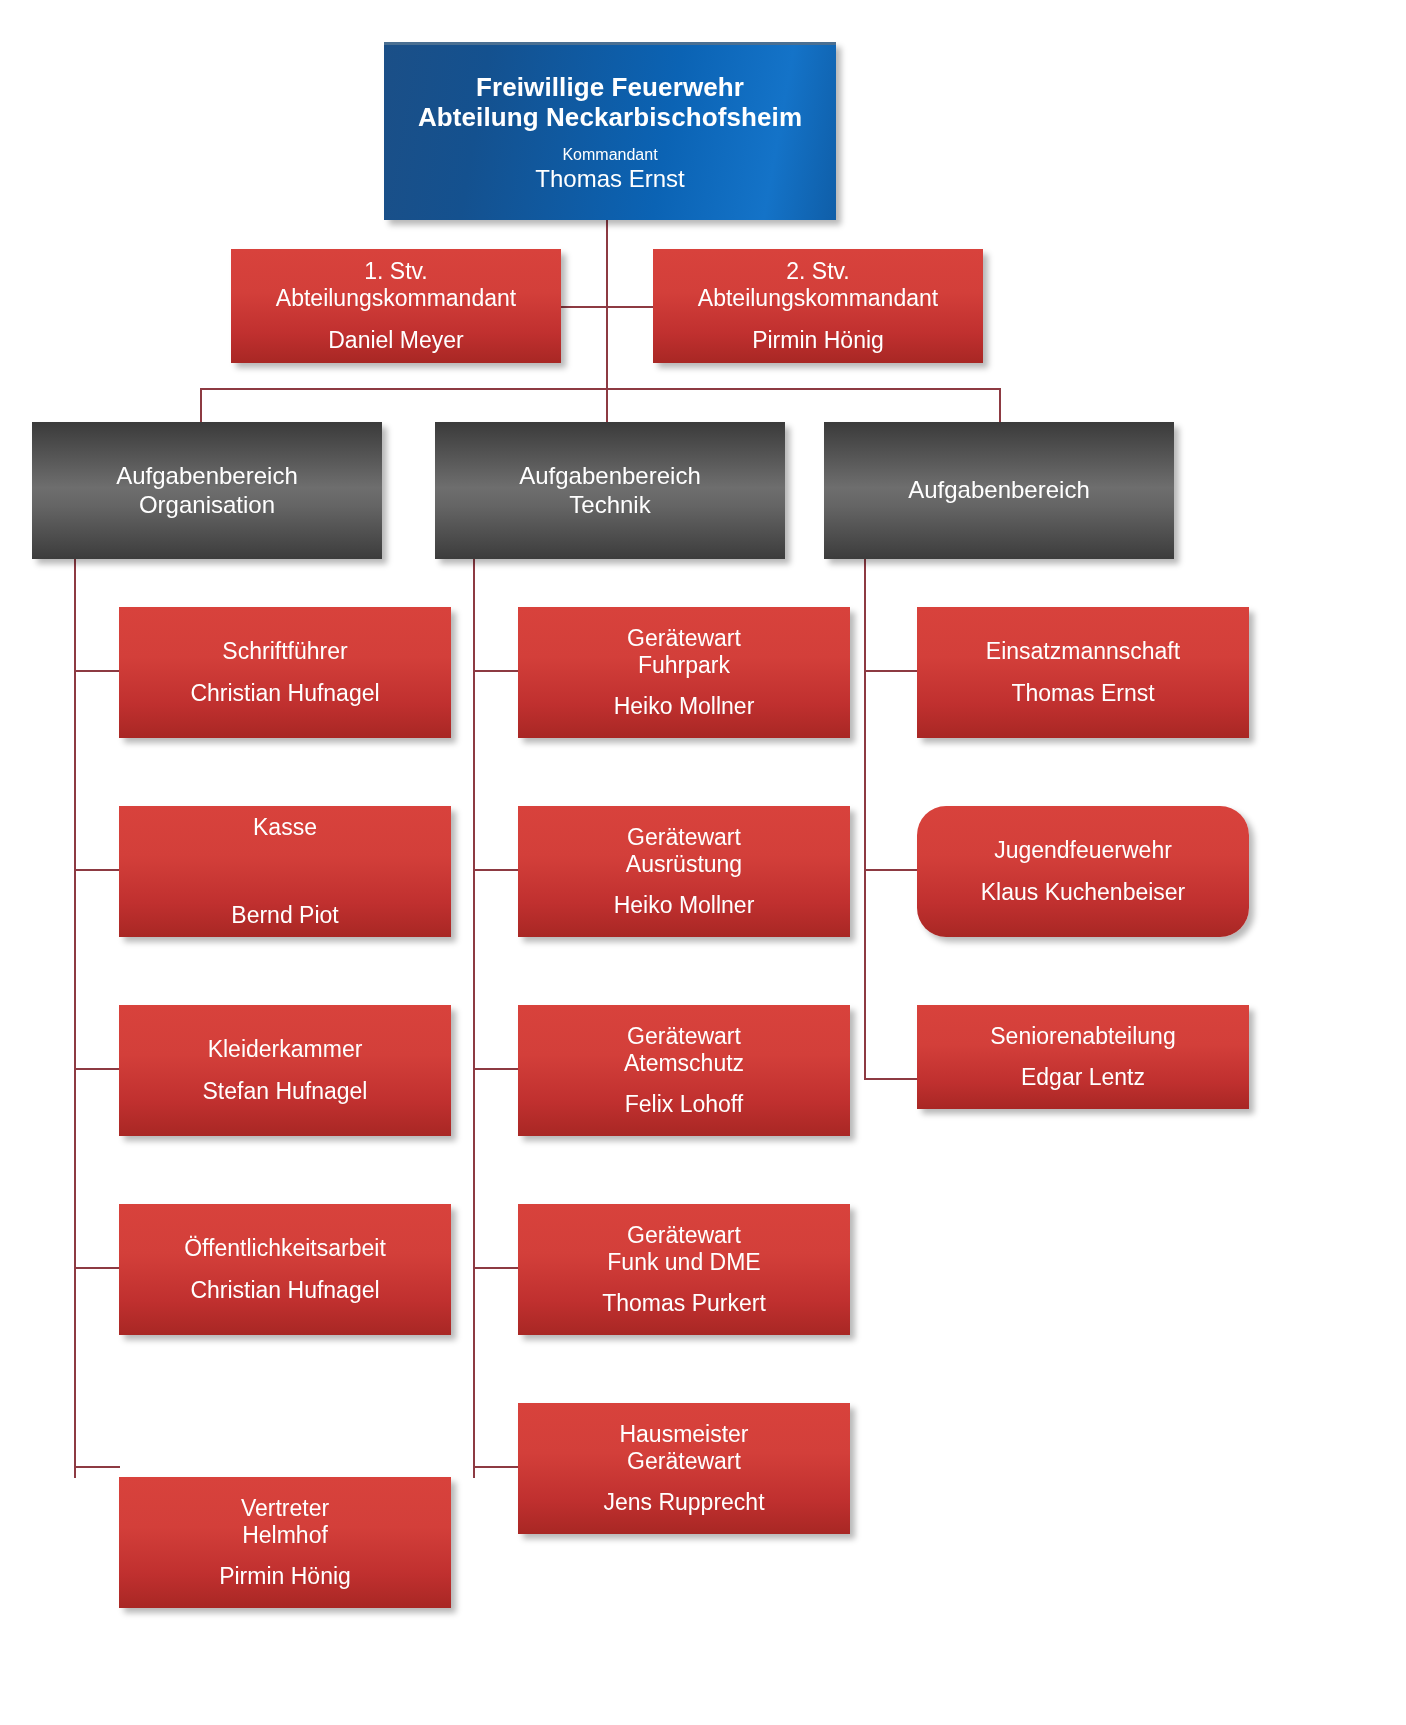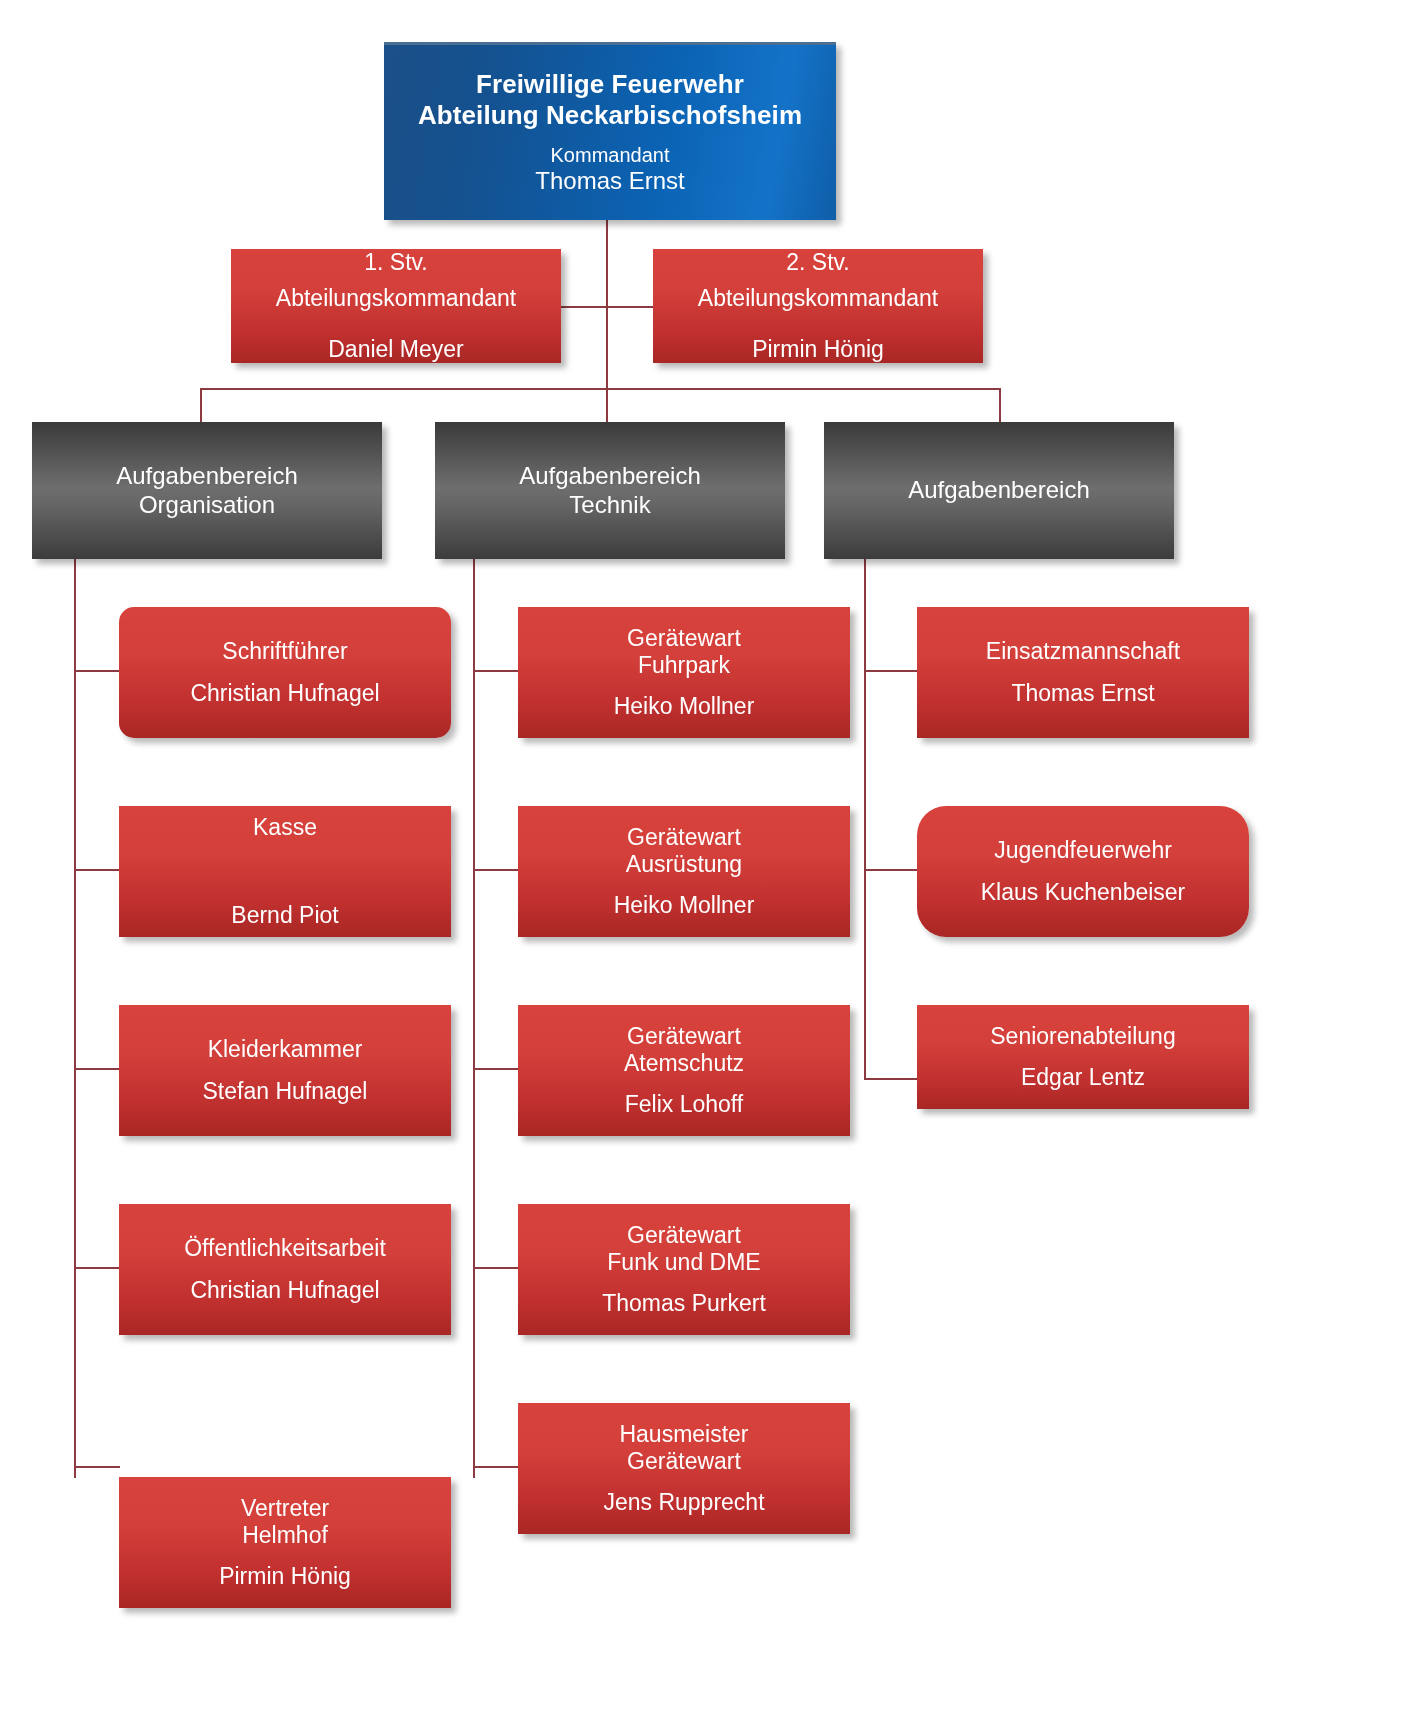--- a/index.html
+++ b/index.html
@@ -61,28 +61,28 @@
   
   .root {
     background: linear-gradient(100deg, #1b4f87 0%, #14518f 22%, #0b63b4 62%, #1473c8 85%, #0f5ea8 100%);
     border-top: 3px solid #4a6f92;
   }
   .root .ln1, .root .ln2 {
     font-weight: bold;
     font-size: 26px;
     letter-spacing: .1px;
   }
-  .root .ln3 { font-size: 20px; margin-top: 13px; }
+  .root .ln3 { font-size: 16px; margin-top: 13px; }
   .root .ln4 { font-size: 24px; }
 
   
   .red {
     background: linear-gradient(180deg, #d8423c 0%, #d33f3a 38%, #c0302f 74%, #a82724 100%);
   }
-  .deputy { font-size: 23px; justify-content: space-between; }
+  .deputy { font-size: 23px; }
   .deputy .ln3 { margin-top: 14px; }
 
   
   .gray {
     background: linear-gradient(180deg, #3a3a3a 0%, #434343 8%, #6e6e6e 48%, #646464 62%, #3c3c3c 100%);
     font-size: 24px;
   }
 
   .leaf { font-size: 23px; }
   .leaf .lastline { margin-top: 14px; }
@@ -152,21 +152,21 @@
 
   <div class="node gray" style="left:435px; top:422px; width:350px; height:137px;">
     <span class="ln1">Aufgabenbereich</span>
     <span class="ln2">Technik</span>
   </div>
 
   <div class="node gray" style="left:824px; top:422px; width:350px; height:137px;">
     <span class="ln1">Aufgabenbereich</span>
   </div>
 
-  <div class="node red leaf" style="left:119px; top:607px; width:332px; height:131px;border-radius:15px;">
+  <div class="node red leaf" style="left:119px; top:607px; width:332px; height:131px;">
     <span class="ln1">Schriftführer</span>
     <span class="lastline">Christian Hufnagel</span>
   </div>
 
   <div class="node red leaf" style="left:119px; top:806px; width:332px; height:131px;gap:46px;">
     <span class="ln1">Kasse</span>
     <span class="lastline">Bernd Piot</span>
   </div>
 
   <div class="node red leaf" style="left:119px; top:1005px; width:332px; height:131px;">

